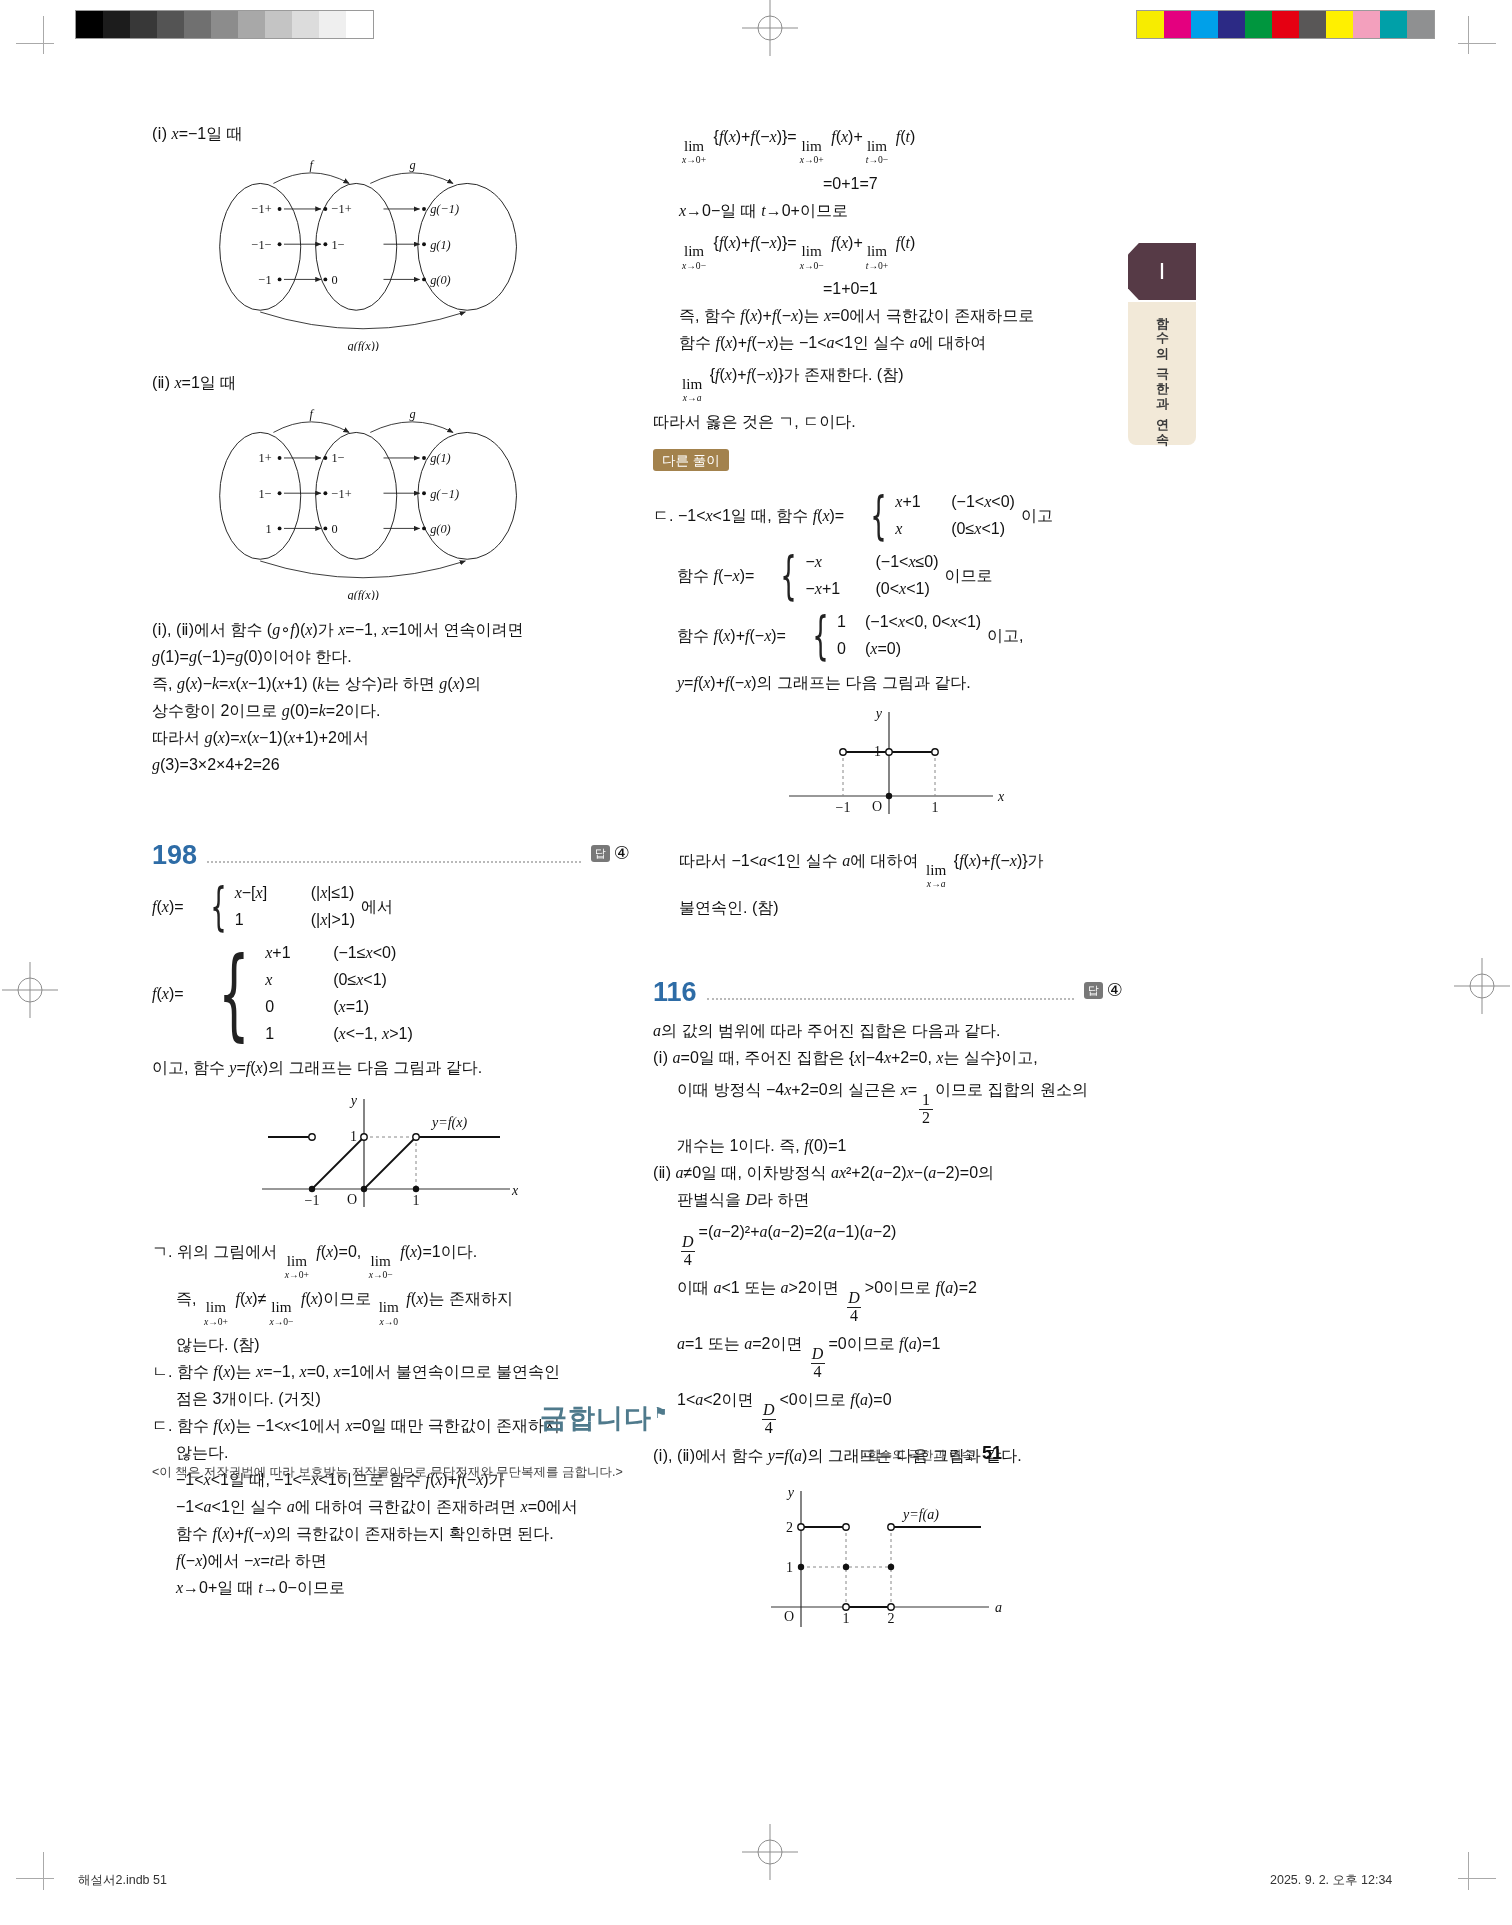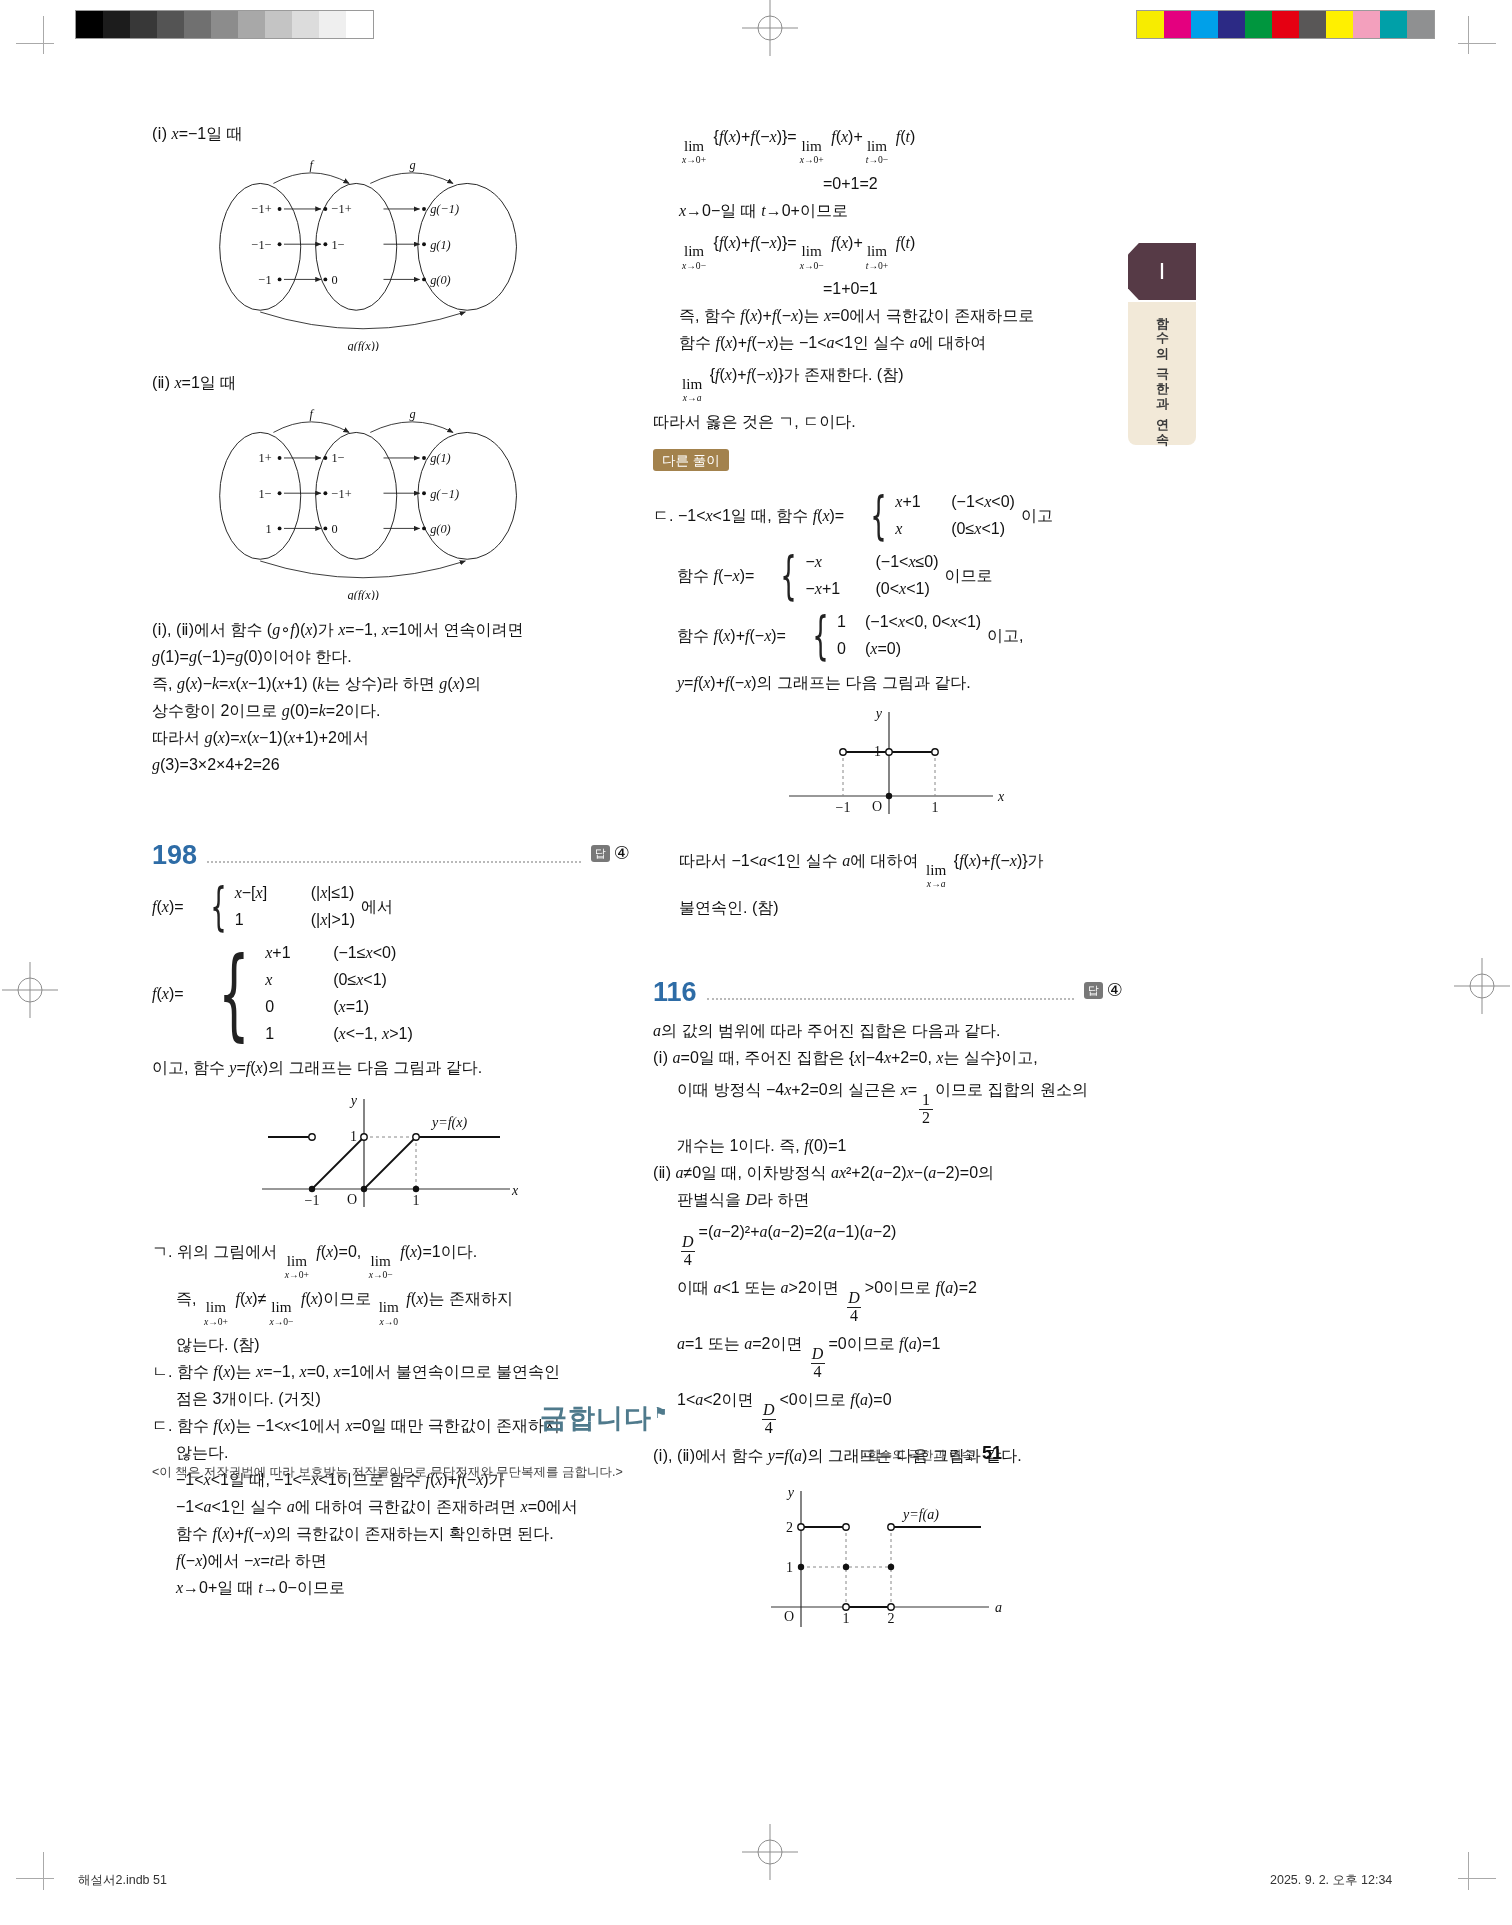--- a/index.html
+++ b/index.html
@@ -352,21 +352,21 @@
   <div class="ln tall ind1"><span class="lim">
         <span class="lw">lim</span>
         <span class="ls"><i>x</i>→0+</span>
       </span> {<i>f</i>(<i>x</i>)+<i>f</i>(−<i>x</i>)}=<span class="lim">
         <span class="lw">lim</span>
         <span class="ls"><i>x</i>→0+</span>
       </span> <i>f</i>(<i>x</i>)+<span class="lim">
         <span class="lw">lim</span>
         <span class="ls"><i>t</i>→0−</span>
       </span> <i>f</i>(<i>t</i>)</div>
-  <div class="ln ind2">=0+1=2</div>
+  <div class="ln ind2">=0+1=7</div>
   <div class="ln ind1"><i>x</i>→0−일 때 <i>t</i>→0+이므로</div>
   <div class="ln tall ind1"><span class="lim">
         <span class="lw">lim</span>
         <span class="ls"><i>x</i>→0−</span>
       </span> {<i>f</i>(<i>x</i>)+<i>f</i>(−<i>x</i>)}=<span class="lim">
         <span class="lw">lim</span>
         <span class="ls"><i>x</i>→0−</span>
       </span> <i>f</i>(<i>x</i>)+<span class="lim">
         <span class="lw">lim</span>
         <span class="ls"><i>t</i>→0+</span>

